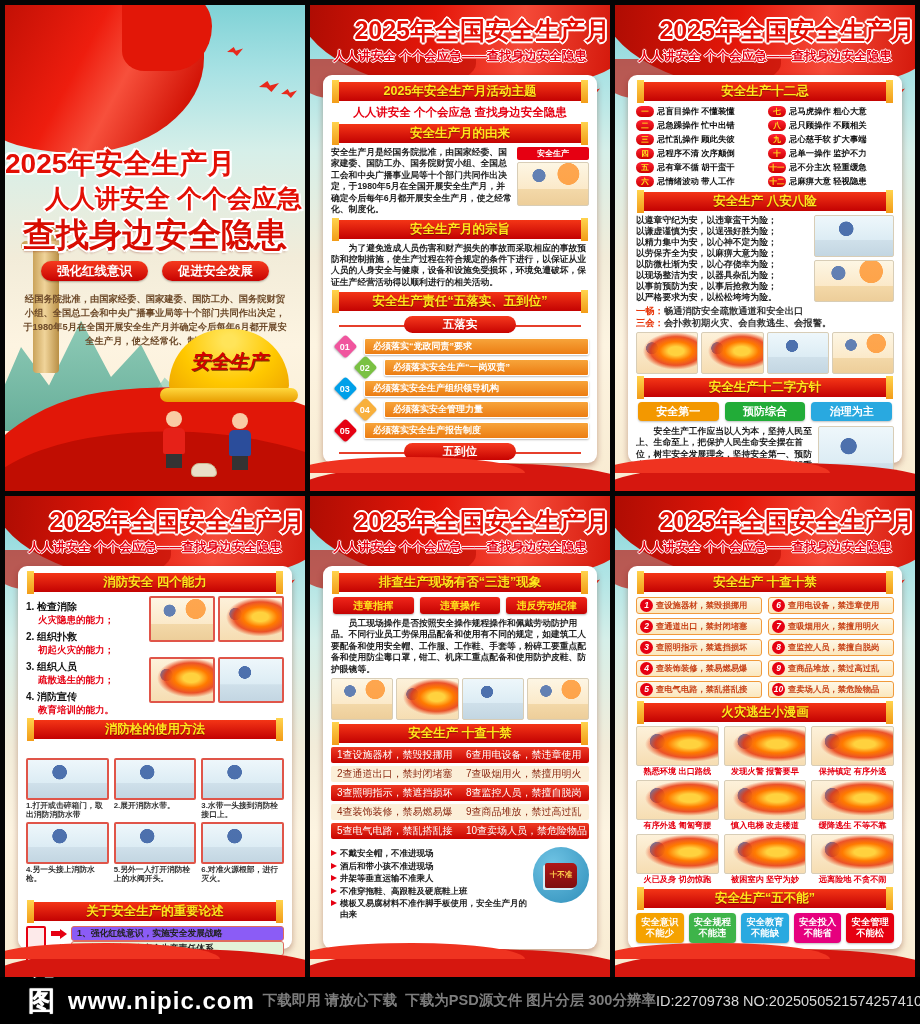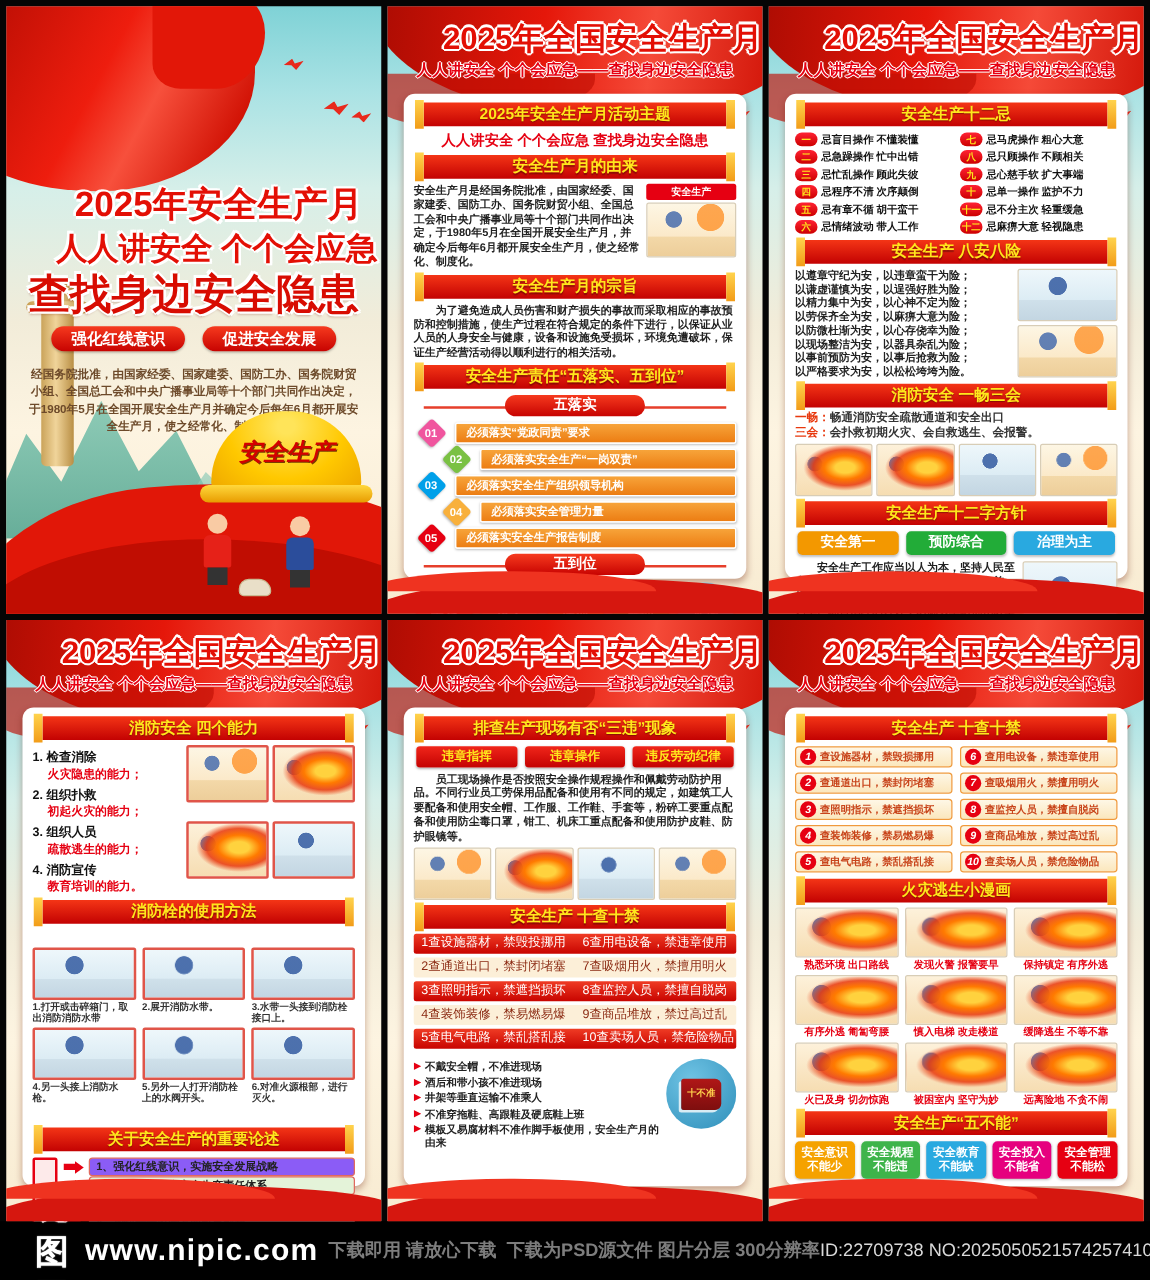--- a/index.html
+++ b/index.html
@@ -51,23 +51,23 @@
   .ill--fire{background:
       radial-gradient(ellipse at 65% 45%,#ffd23e 0 14%,#ff7a00 30%,rgba(232,56,13,.85) 46%,rgba(232,56,13,0) 60%),
       radial-gradient(circle at 25% 38%,rgba(60,100,170,.8) 0 11%,rgba(60,100,170,0) 12%),
       linear-gradient(180deg,#fdf1da,#f6ddb2);}
   
   .cover-flag{position:absolute;top:-20px;left:-26px;width:225px;height:168px;z-index:2;
     background:linear-gradient(118deg,#b30c02 0%,#ee1d0e 45%,#f7503c 62%,#d01003 88%);
     border-radius:0 0 88% 70%/0 0 150px 60px;}
   .cover-flag::after{content:"";position:absolute;right:-8px;top:6px;width:90px;height:80px;
     background:#e21708;border-radius:0 60% 70% 40%/0 70% 90% 40%;}
-  .cov-t1{position:absolute;top:140px;left:0;right:0;text-align:center;z-index:3;
+  .cov-t1{position:absolute;top:140px;left:0;right:0;z-index:3;
     font-size:28px;font-weight:900;color:#e30f05;
-    text-shadow:-2px 0 #fff,2px 0 #fff,0 -2px #fff,0 2px #fff,2px 2px #fff,-2px -2px #fff;padding-left:40px;}
+    text-shadow:-2px 0 #fff,2px 0 #fff,0 -2px #fff,0 2px #fff,2px 2px #fff,-2px -2px #fff;}
   .cov-t2{position:absolute;top:177px;left:0;right:0;text-align:center;z-index:3;
     font-size:25px;font-weight:900;color:#e30f05;
     text-shadow:-2px 0 #fff,2px 0 #fff,0 -2px #fff,0 2px #fff,2px 2px #fff,-2px -2px #fff;padding-left:37px;}
   .cov-t3{position:absolute;top:208px;left:0;right:0;text-align:center;z-index:3;
     font-size:33px;font-weight:900;color:#d80c02;
     text-shadow:-2px 0 #fff,2px 0 #fff,0 -2px #fff,0 2px #fff,2px 2px #fff,-2px -2px #fff,0 3px 2px rgba(120,20,0,.3);}
   .cov-pills{position:absolute;top:256px;left:0;right:0;z-index:3;display:flex;justify-content:center;gap:14px;}
   .cov-pill{background:linear-gradient(180deg,#f63a1e,#c70301);color:#fff;font-weight:bold;font-size:12.5px;
     line-height:20px;padding:0 16px;border-radius:12px;box-shadow:0 1px 2px rgba(0,0,0,.3);}
   .cov-par{position:absolute;top:288px;left:17px;right:17px;z-index:3;text-align:center;
@@ -437,21 +437,20 @@
             <div class="eline">以防微杜渐为安，以心存侥幸为险；</div>
             <div class="eline">以现场整洁为安，以器具杂乱为险；</div>
             <div class="eline">以事前预防为安，以事后抢救为险；</div>
             <div class="eline">以严格要求为安，以松松垮垮为险。</div>
           </div>
         <div class="eight-figs">
           <div class="ill ill--blue"></div>
           <div class="ill"></div>
         </div>
       </div>
-      <div class="banner">消防安全 一畅三会</div>
       <div class="ych">
         <span class="lab">一畅：</span><span>畅通消防安全疏散通道和安全出口</span>
       </div>
       <div class="ych">
         <span class="lab">三会：</span><span>会扑救初期火灾、会自救逃生、会报警。</span>
       </div>
       <div class="fire-row">
         <div class="ill ill--fire"></div>
         <div class="ill ill--fire"></div>
         <div class="ill ill--blue"></div>

